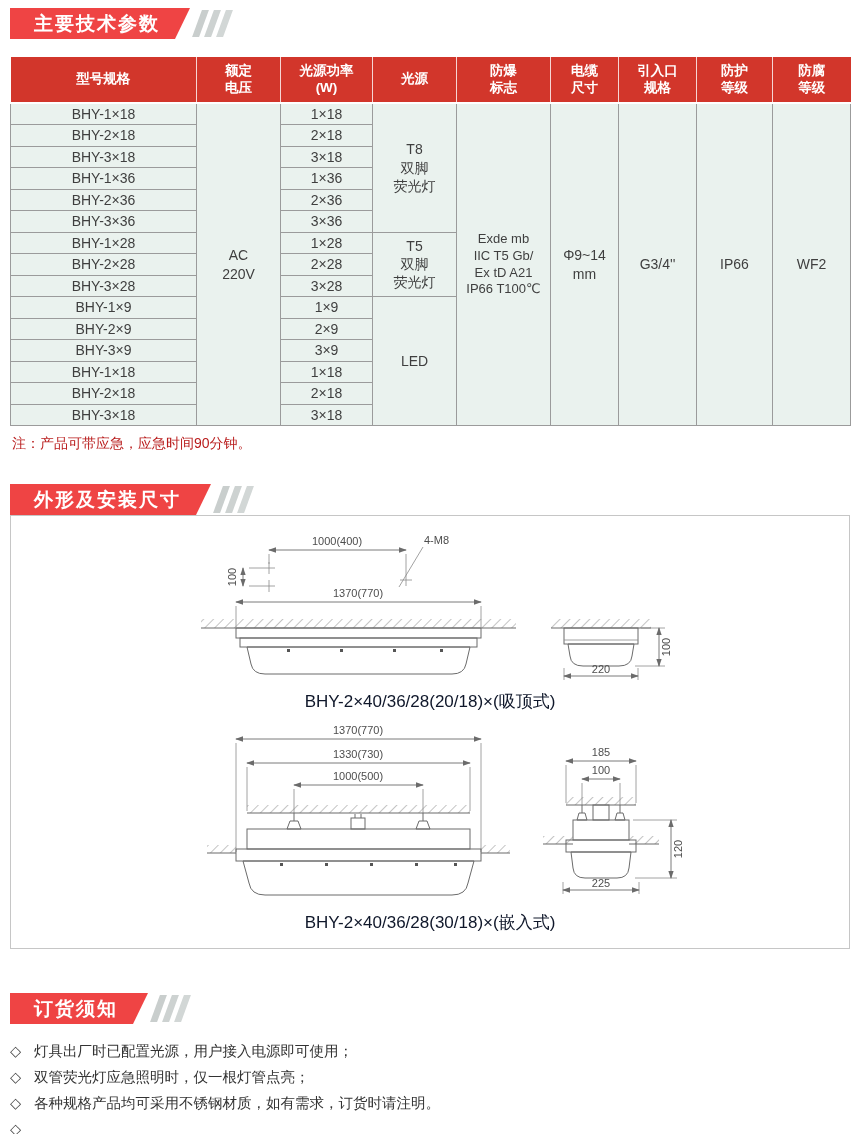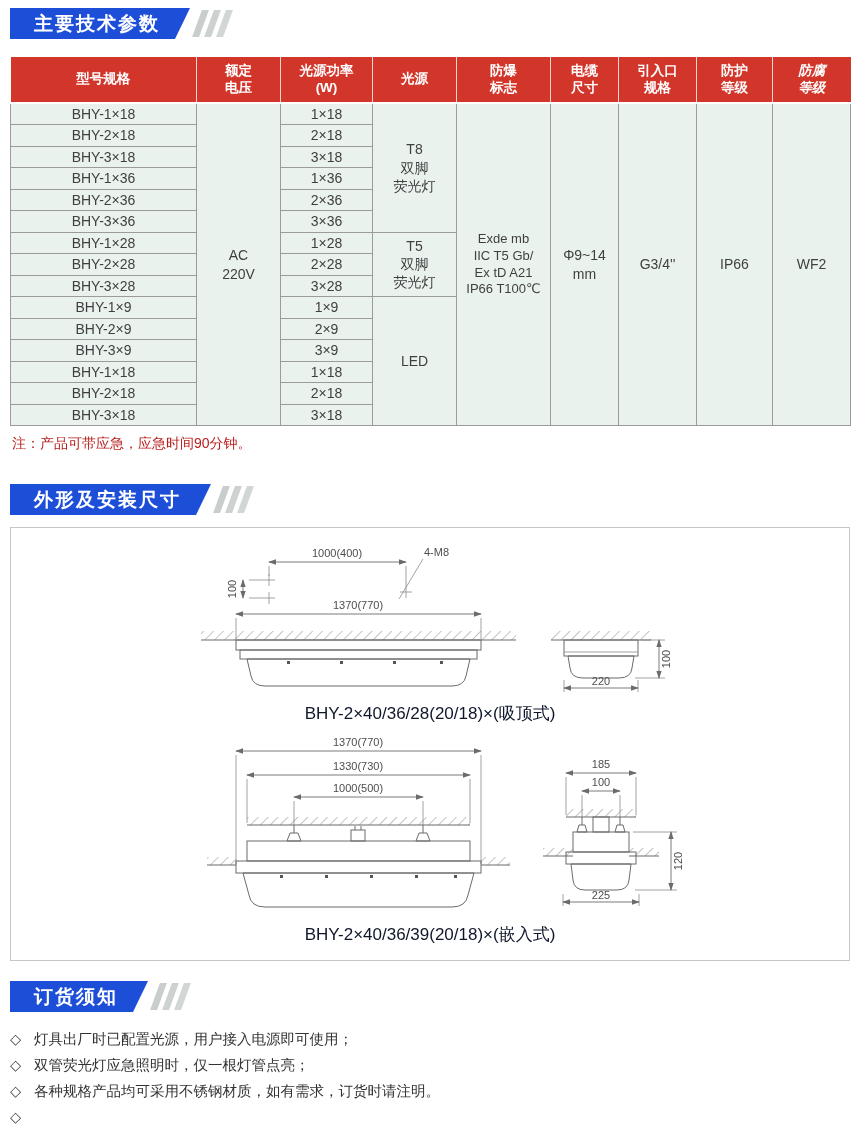--- a/index.html
+++ b/index.html
@@ -7,52 +7,52 @@
   body {
     width:860px; height:1134px; overflow:hidden;
     font-family:"Liberation Sans","DejaVu Sans",sans-serif;
     color:#3c3c3c;
   }
   .page { padding:8px 10px 0 10px; }
 
   
   .banner-row { display:flex; align-items:stretch; height:31px; margin-top:0; }
   .banner {
-    background:#1d4ed8; color:#ffffff; font-weight:bold; font-size:19px;
+    background:#ef4444; color:#ffffff; font-weight:bold; font-size:19px;
     letter-spacing:2px; display:flex; align-items:center;
     padding:0 30px 0 24px;
     clip-path:polygon(0 0, 100% 0, calc(100% - 15px) 100%, 0 100%);
   }
   .stripes { display:flex; margin-left:2px; }
   .stripe {
     width:7px; height:27px; margin:2px 0 0 5px; background:#c9cecd;
     transform:skewX(-20deg);
   }
   .stripe:nth-child(2){ background:#cdd2d1; }
   .stripe:nth-child(3){ background:#d2d7d6; }
 
   
   table.spec { border-collapse:collapse; width:840px; margin-top:18px; table-layout:fixed; }
   table.spec th {
     background:#d2362b; color:#fff; font-size:13.5px; font-weight:bold;
     height:46px; text-align:center; vertical-align:middle; line-height:1.25;
     border-right:1px solid rgba(255,255,255,.8); border-bottom:2px solid #fff;
   }
-  table.spec th:last-child { border-right:none;font-style:italic; }
+  table.spec th:last-child { border-right:none; }
   table.spec td {
     background:#eaf2ee; border:1px solid #9b9b9b; text-align:center;
     vertical-align:middle; font-size:14px; color:#3f3f3f; height:21.5px;
     line-height:1.3; padding:0 4px;
   }
   .pre { white-space:pre-line; }
   .note { color:#b91c1c; font-size:14px; margin-top:9px; padding-left:2px; }
 
   
   .drawing-box {
-    margin-top:12px; border:1px solid #c6c6c6; background:#fff;
+    margin-top:0; border:1px solid #c6c6c6; background:#fff;
     width:840px; padding:8px 0 2px 0;
   }
   .caption { text-align:center; font-size:17px; color:#0f172a; margin:2px 0 12px 0; }
   svg .ln { stroke:#6b6b6b; stroke-width:1; fill:none; }
   svg .thin { stroke:#8a8a8a; stroke-width:0.8; fill:none; }
   svg .dim { stroke:#6b6b6b; stroke-width:0.9; fill:none; }
   svg text { fill:#4d4d4d; font-size:11px; font-family:"Liberation Sans","DejaVu Sans",sans-serif; }
   svg .dot { fill:#555; }
 
   
@@ -339,24 +339,24 @@
       <path class="ln" d="M560,127 L620,127 L618,143 Q617,153 606,153 L574,153 Q563,153 562,143 Z"></path>
       <line class="thin" x1="622" y1="95" x2="666" y2="95"></line>
       <line class="thin" x1="624" y1="153" x2="666" y2="153"></line>
       <line class="dim" x1="660" y1="95" x2="660" y2="153" marker-start="url(#ar2)" marker-end="url(#ar2)"></line>
       <text x="671" y="124" text-anchor="middle" transform="rotate(-90 671 124)">120</text>
       <line class="thin" x1="552" y1="157" x2="552" y2="169"></line>
       <line class="thin" x1="628" y1="157" x2="628" y2="169"></line>
       <line class="dim" x1="552" y1="165" x2="628" y2="165" marker-start="url(#ar2)" marker-end="url(#ar2)"></line>
       <text x="590" y="162" text-anchor="middle">225</text>
     </svg>
-    <div class="caption">BHY-2×40/36/39(20/18)×(嵌入式)</div>
-  </div>
-
-  <div class="banner-row" style="margin-top:20px">
+    <div class="caption">BHY-2×40/36/28(30/18)×(嵌入式)</div>
+  </div>
+
+  <div class="banner-row" style="margin-top:44px">
     <div class="banner">订货须知</div>
     <div class="stripes">
       <div class="stripe"></div>
       <div class="stripe"></div>
       <div class="stripe"></div>
     </div>
   </div>
 
   <div class="ordering">
     <div class="li">

